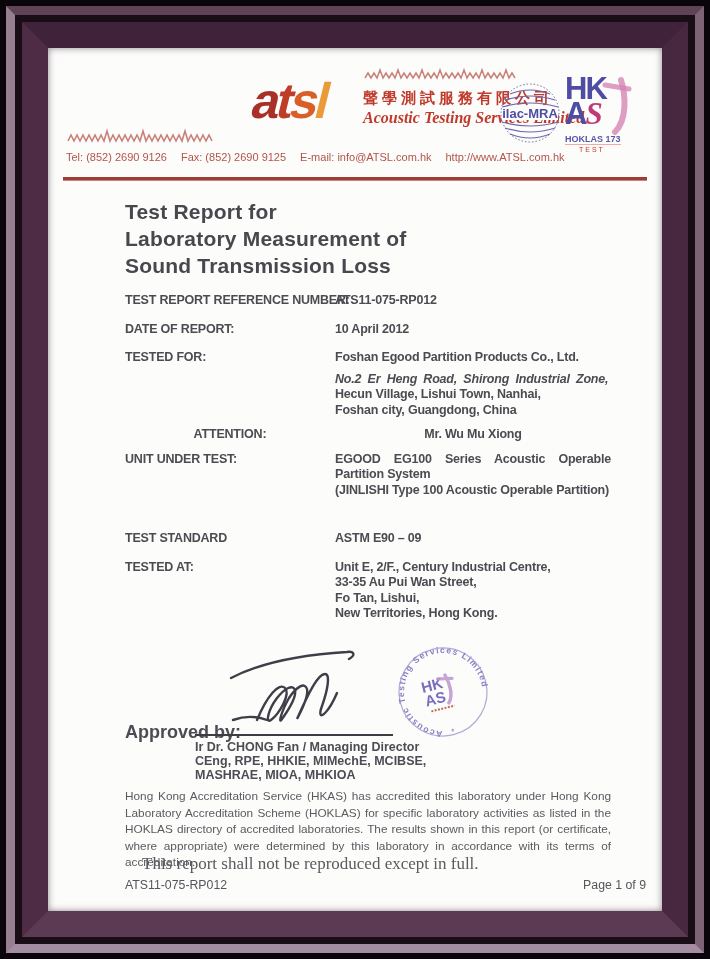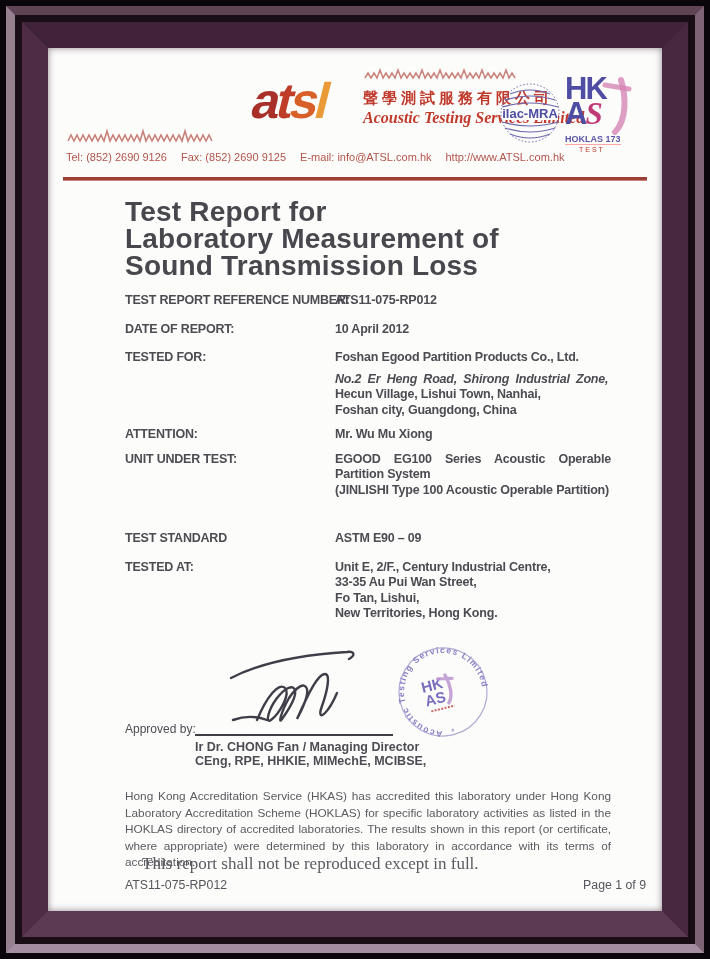--- a/index.html
+++ b/index.html
@@ -34,37 +34,37 @@
   .ilac{position:absolute;right:86px;top:20px;}
   
   .hkas{position:absolute;right:6px;top:14px;width:76px;text-align:left;}
   .hkas-letters{position:relative;color:#4e4da3;font-weight:bold;font-size:31px;line-height:25px;letter-spacing:-2px;}
   .hkas-letters .s{color:#c13a78;font-family:"Liberation Serif",serif;font-style:italic;}
   .hkas-swoosh{position:absolute;left:0;top:0;}
   .hoklas{color:#5a55a8;font-weight:bold;font-size:9px;margin-top:8px;border-bottom:1px solid #fca5a5;display:inline-block;}
   .hoklas-test{color:#c0392b;font-size:7px;letter-spacing:2px;margin-left:14px;}
 
   
-  .title{position:absolute;left:77px;top:150px;font-size:28px;font-weight:bold;
+  .title{position:absolute;left:77px;top:150px;font-size:21px;font-weight:bold;
          color:#47474d;line-height:27px;letter-spacing:.2px;}
 
   
   .details{position:absolute;left:77px;top:245px;width:486px;color:#4b4b52;
            font-size:12.5px;font-weight:bold;line-height:15.5px;letter-spacing:-.2px;}
   .row{display:flex;margin-bottom:13px;}
   .lbl{width:210px;flex:none;white-space:nowrap;}
   .val{width:276px;flex:none;}
   .just{text-align:justify;}
   .spread{word-spacing:3px;font-style:italic;}
-  .mt6{margin-top:6px;} .mt9{margin-top:-4px;margin-bottom:9px;}
+  .mt6{margin-top:6px;} .mt9{margin-top:-4px;margin-bottom:9px;text-align:center;}
   .gap20{height:20px;}
 
   
   .sig{position:absolute;left:77px;top:600px;width:522px;height:150px;color:#4c4c54;}
-  .approved{position:absolute;left:0;top:74px;font-size:12px;font-weight:normal;}
+  .approved{position:absolute;left:0;top:74px;font-size:18px;font-weight:bold;}
   .sig-scribble{position:absolute;left:88px;top:-2px;}
   .sig-line{position:absolute;left:70px;top:86px;width:198px;border-bottom:2px solid #3d3d46;}
   .sig-name{position:absolute;left:70px;top:92px;font-size:12.5px;font-weight:bold;line-height:14px;}
   .stamp{position:absolute;left:268px;top:-6px;transform:rotate(-14deg);opacity:.92;}
 
   
   .acc-note{position:absolute;left:77px;top:740px;width:486px;color:#5a5a60;
             font-size:11.8px;line-height:16.5px;text-align:justify;}
   .repro-note{position:absolute;left:94px;top:806px;color:#5a5a60;font-size:17px;font-family:Liberation Serif, serif;}
   .foot-row{position:absolute;left:77px;right:16px;top:830px;display:flex;
@@ -201,20 +201,21 @@
           <text x="41" y="60" text-anchor="middle" font-size="15" font-weight="bold" fill="#6e63b8">AS</text>
           <path d="M56 34 C59 44 59 56 53 62 M48 36 L62 39" fill="none" stroke="#b58ccb" stroke-width="3.4" stroke-linecap="round" opacity="0.85"></path>
           <path d="M34 66 L58 66" stroke="#c45a54" stroke-width="2" stroke-dasharray="2,1.4"></path>
         </svg>
 
         <div class="approved">Approved by:</div>
         <div class="sig-line"></div>
         <div class="sig-name">
           <div>Ir Dr. CHONG Fan / Managing Director</div>
           <div>CEng, RPE, HHKIE, MIMechE, MCIBSE,</div>
+          <div>MASHRAE, MIOA, MHKIOA</div>
         </div>
       </div>
 
       <div class="acc-note">Hong Kong Accreditation Service (HKAS) has accredited this laboratory under Hong Kong Laboratory Accreditation Scheme (HOKLAS) for specific laboratory activities as listed in the HOKLAS directory of accredited laboratories. The results shown in this report (or certificate, where appropriate) were determined by this laboratory in accordance with its terms of accreditation.</div>
       <div class="repro-note">This report shall not be reproduced except in full.</div>
       <div class="foot-row">
         <span>ATS11-075-RP012</span>
         <span>Page 1 of 9</span>
       </div>
 

